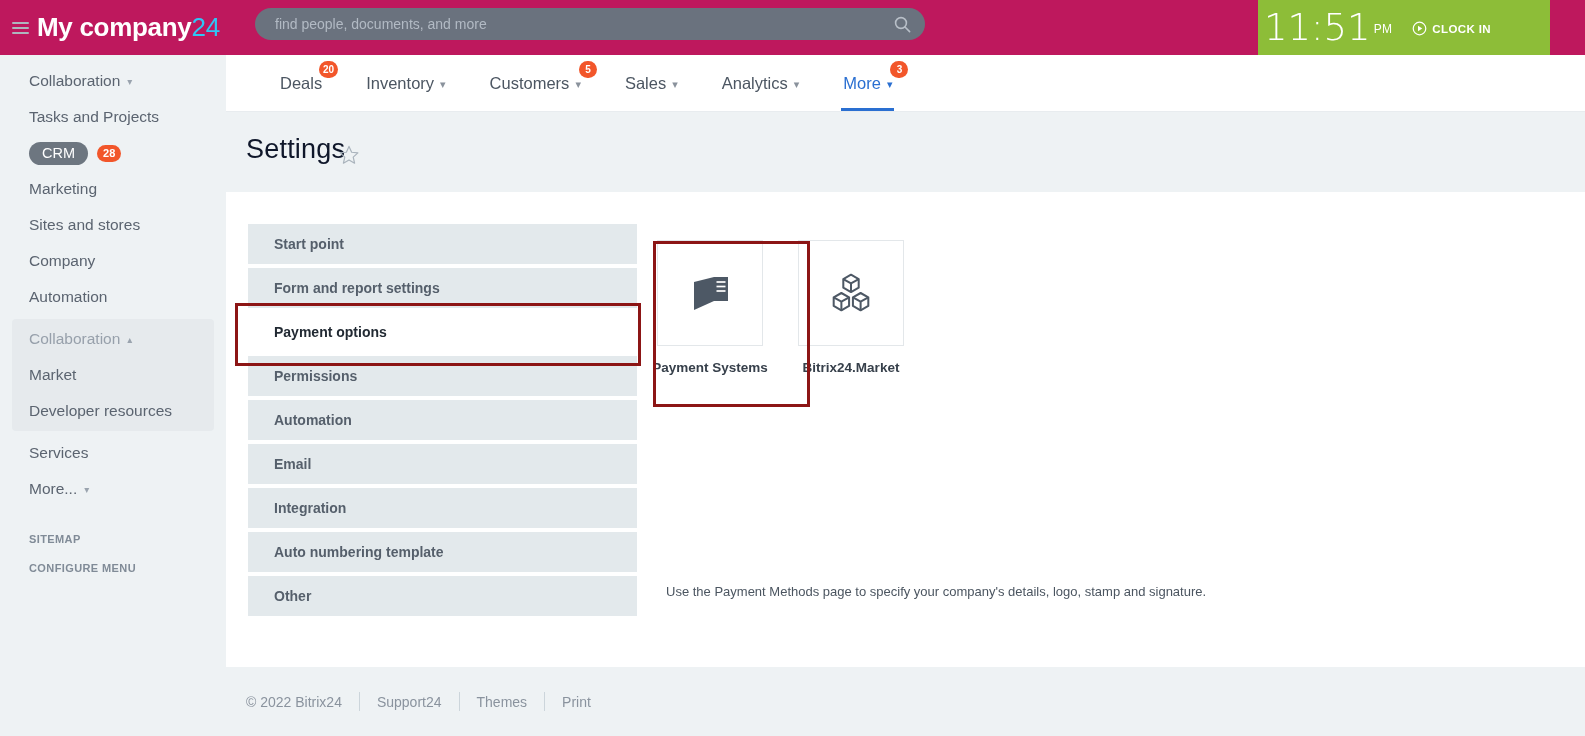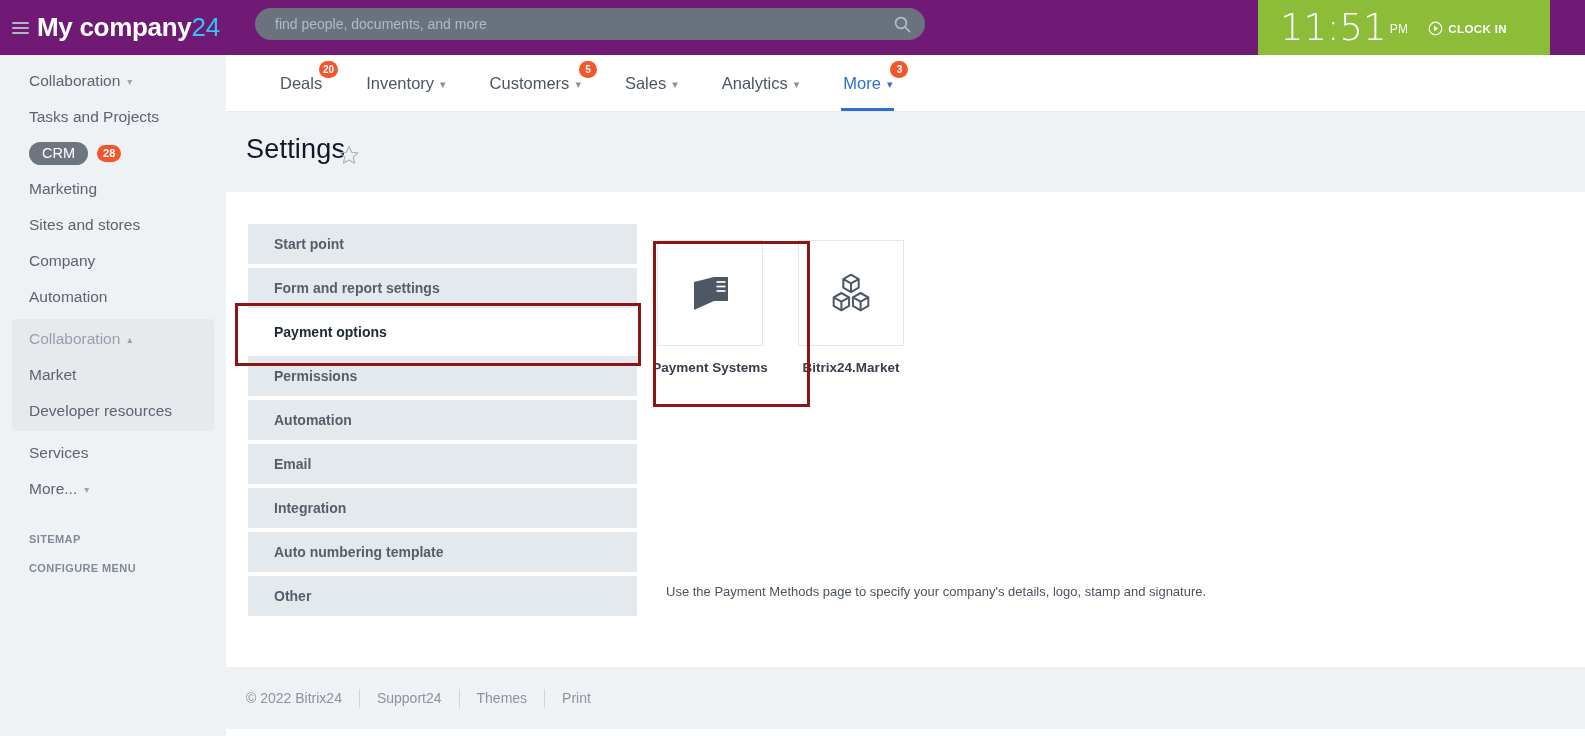--- a/index.html
+++ b/index.html
@@ -7,21 +7,21 @@
     width: 1585px; height: 736px;
     overflow: hidden;
     background: #ffffff;
     font-family: "Liberation Sans", sans-serif;
     -webkit-font-smoothing: antialiased;
   }
 
   
   #topbar {
     position: absolute; left: 0; top: 0; width: 1585px; height: 55px;
-    background: #701a75;
+    background: #be185d;
     display: flex; align-items: center;
   }
   #hamburger {
     width: 28px; margin-left: 6px;
     display: flex; flex-direction: column; gap: 3px; align-items: center;
     cursor: pointer;
   }
   #hamburger span { display: block; width: 17px; height: 2px; background: #aeb6be; border-radius: 1px; }
   #brand {
     margin-left: 3px;
@@ -40,21 +40,21 @@
     padding: 0 14px 0 20px;
   }
   #searchinput::placeholder { color: #b2bac4; opacity: 1; }
   #search-icon {
     width: 34px; height: 32px; display: flex; align-items: center; justify-content: center;
     margin-right: 6px; cursor: pointer;
   }
   #clockbar {
     position: absolute; left: 1258px; top: 0; width: 292px; height: 55px;
     background: #8dbd38;
-    display: flex; align-items: center; padding-left: 22px;
+    display: flex; align-items: center; padding-left: 6px;
   }
   #clock-time {
     font-size: 37px; color: #ffffff; font-weight: 300; letter-spacing: 0px;
     line-height: 38px; font-family: "DejaVu Sans", sans-serif;
   }
   #clock-ampm { font-size: 12px; color: #ffffff; margin-left: 3px; align-self: flex-start; margin-top: 22px; letter-spacing: .3px;}
   #clockin-btn {
     display: flex; align-items: center; gap: 5px; margin-left: 20px; cursor: pointer;
     margin-top: 2px;
   }
@@ -159,21 +159,21 @@
     white-space: nowrap; text-align: center;
   }
 
   #hint-text {
     position: absolute; left: 434px; top: 392px;
     font-size: 13px; color: #4b5560; white-space: nowrap;
   }
 
   
   #footer {
-    position: absolute; left: 226px; top: 667px; width: 1359px; height: 62px;
+    position: absolute; left: 226px; top: 667px; width: 1359px; height: 69px;
     background: #eef2f4;
     display: flex; align-items: center; padding-left: 20px; gap: 0;
   }
   .foot-item { font-size: 14px; color: #8a939e; cursor: pointer; padding: 0 17px; }
   .foot-item:first-child { padding-left: 0; }
   .foot-sep { width: 1px; height: 19px; background: #ccd5db; }
 
   
   .annot {
     position: absolute; border: 3px solid #8c1515; pointer-events: none; z-index: 40;

